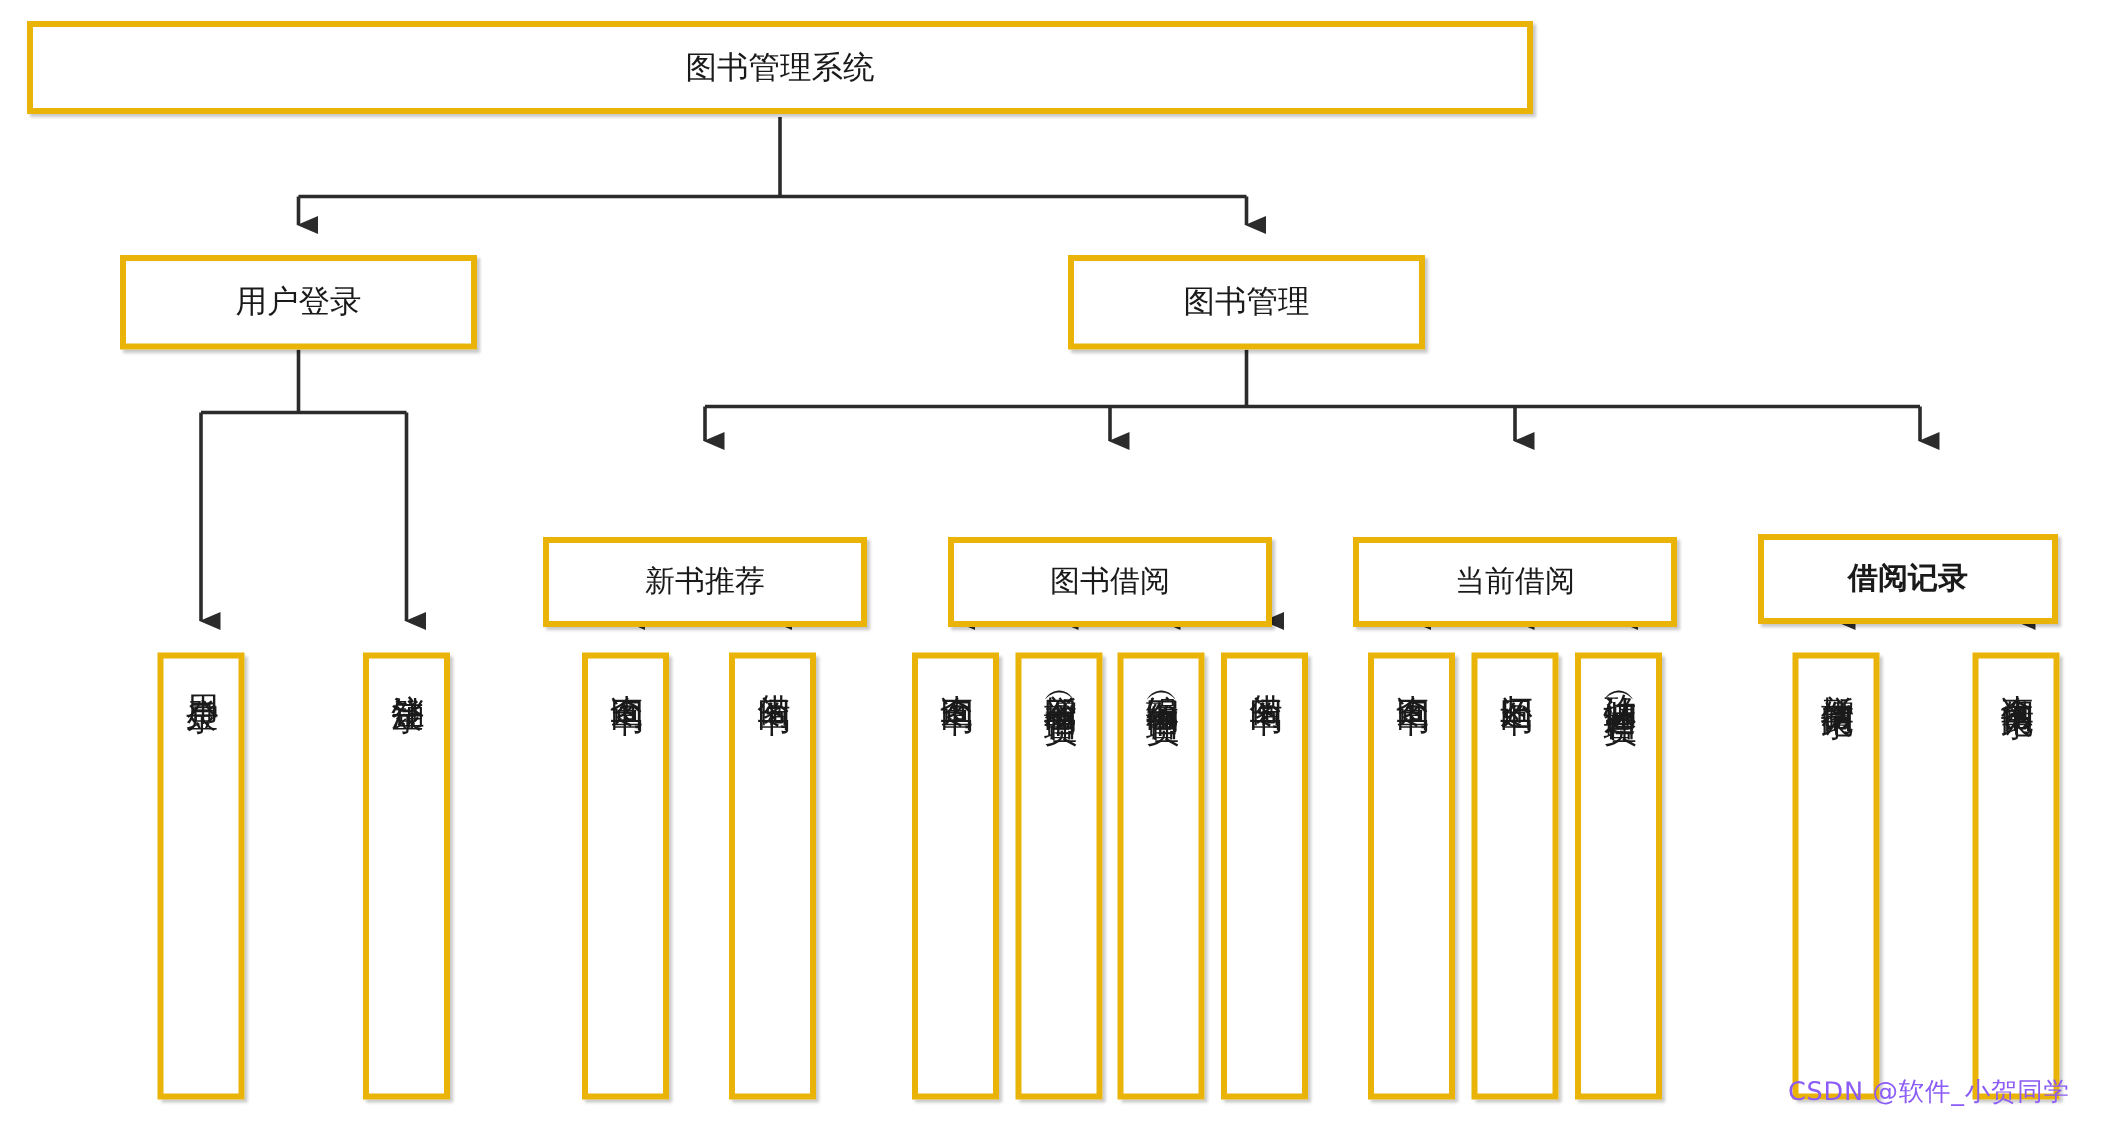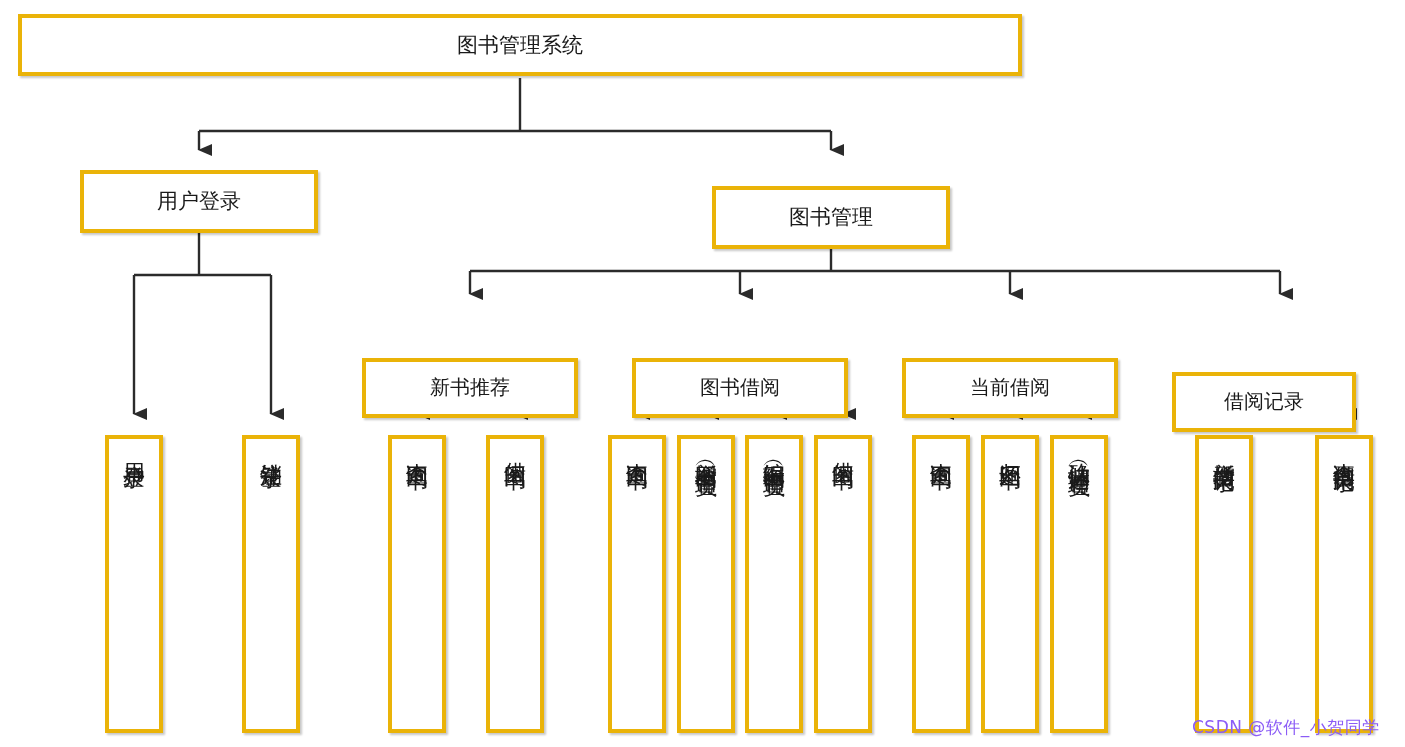--- a/index.html
+++ b/index.html
@@ -130,34 +130,34 @@
     </g>
   </svg>
 
   <div class="node root" style="left:18px; top:14px; width:1004px; height:62px;">
     <span class="label">图书管理系统</span>
   </div>
 
   <div class="node h1" style="left:80px; top:170px; width:238px; height:63px;">
     <span class="label">用户登录</span>
   </div>
-  <div class="node h1" style="left:712px; top:186px; width:238px; height:63px;">
+  <div class="node h1" style="left:712px; top:170px; width:238px; height:63px;">
     <span class="label">图书管理</span>
   </div>
 
   <div class="node h2" style="left:362px; top:314px; width:216px; height:60px;">
     <span class="label">新书推荐</span>
   </div>
   <div class="node h2" style="left:902px; top:314px; width:216px; height:60px;">
     <span class="label">当前借阅</span>
   </div>
   <div class="node h2" style="left:632px; top:314px; width:216px; height:60px;">
     <span class="label">图书借阅</span>
   </div>
-  <div class="node h2" style="left:1172px; top:328px; width:184px; height:60px;">
+  <div class="node h2" style="left:1172px; top:312px; width:200px; height:60px;font-weight:bold;">
     <span class="label">借阅记录</span>
   </div>
 
   <div class="node leaf" style="left:105px; top:435px; width:58px; height:298px;">
     <span class="label">用户登录</span>
   </div>
   <div class="node leaf" style="left:242px; top:435px; width:58px; height:298px;">
     <span class="label">注销登录</span>
   </div>
 

